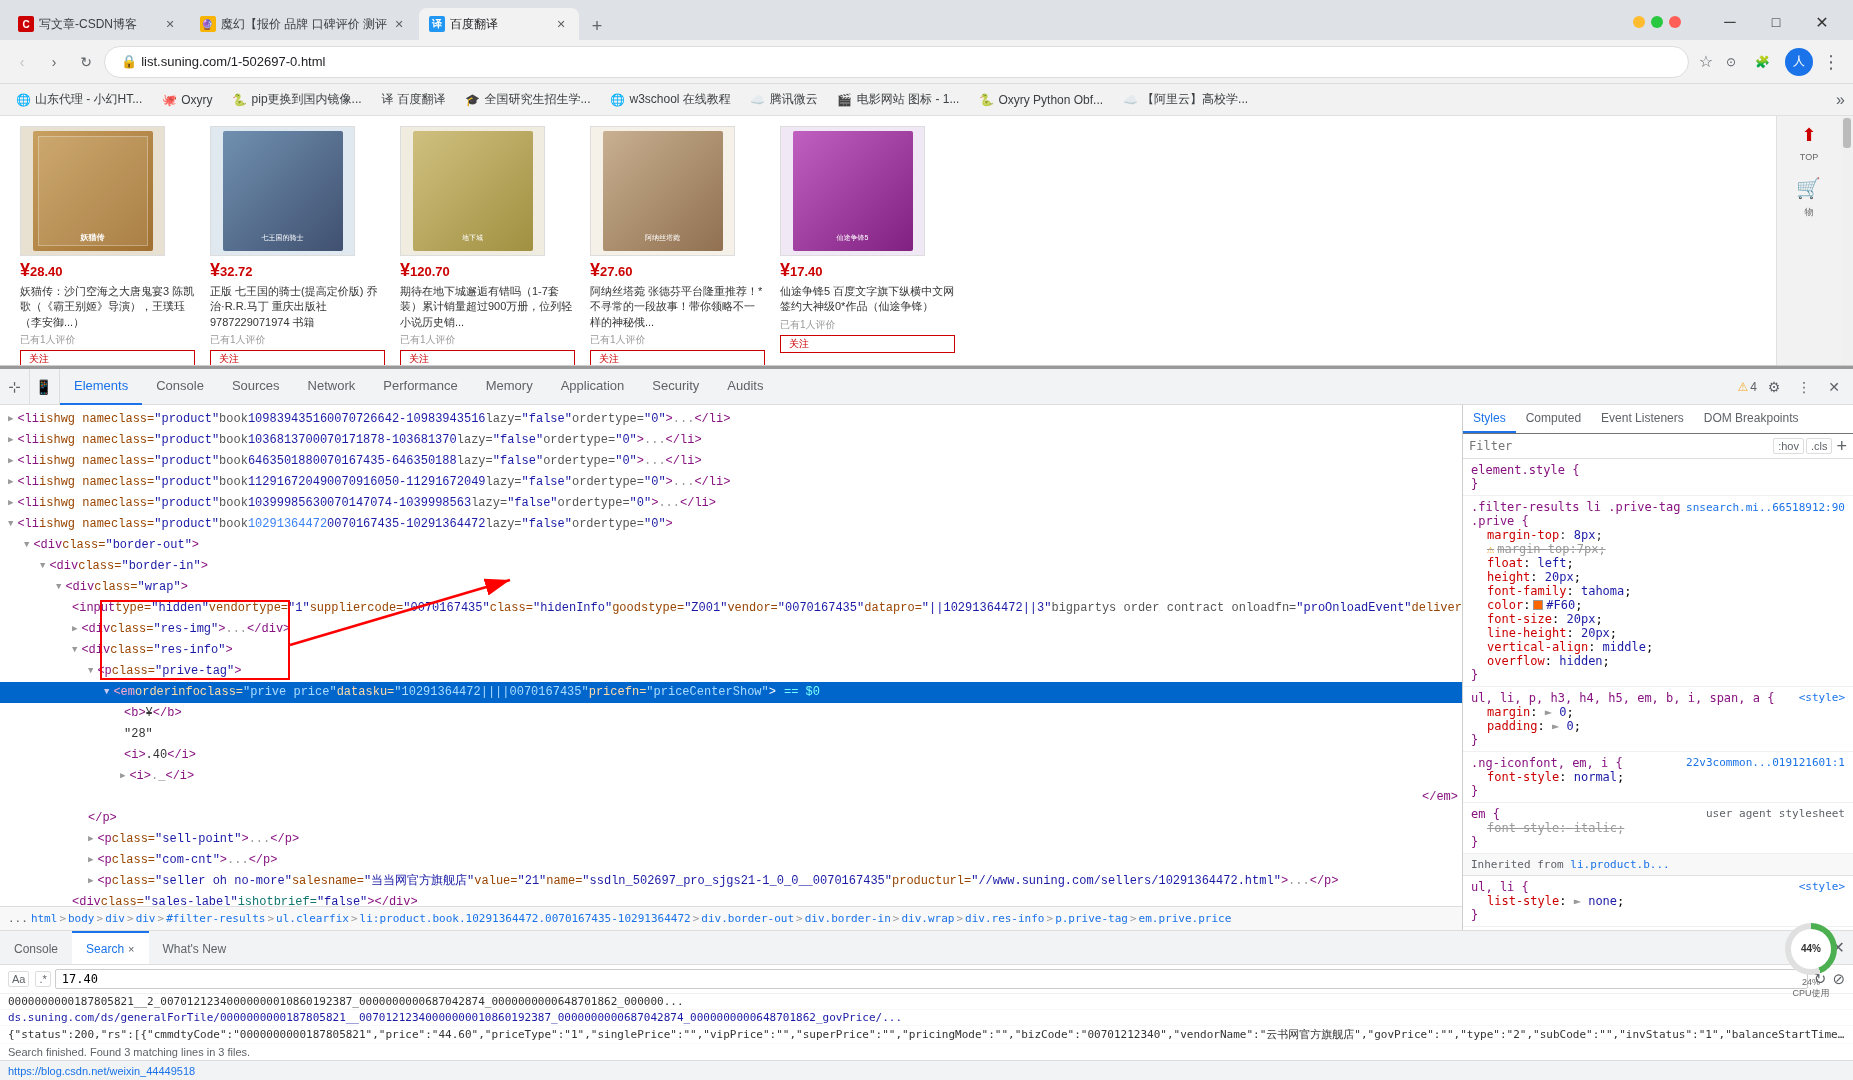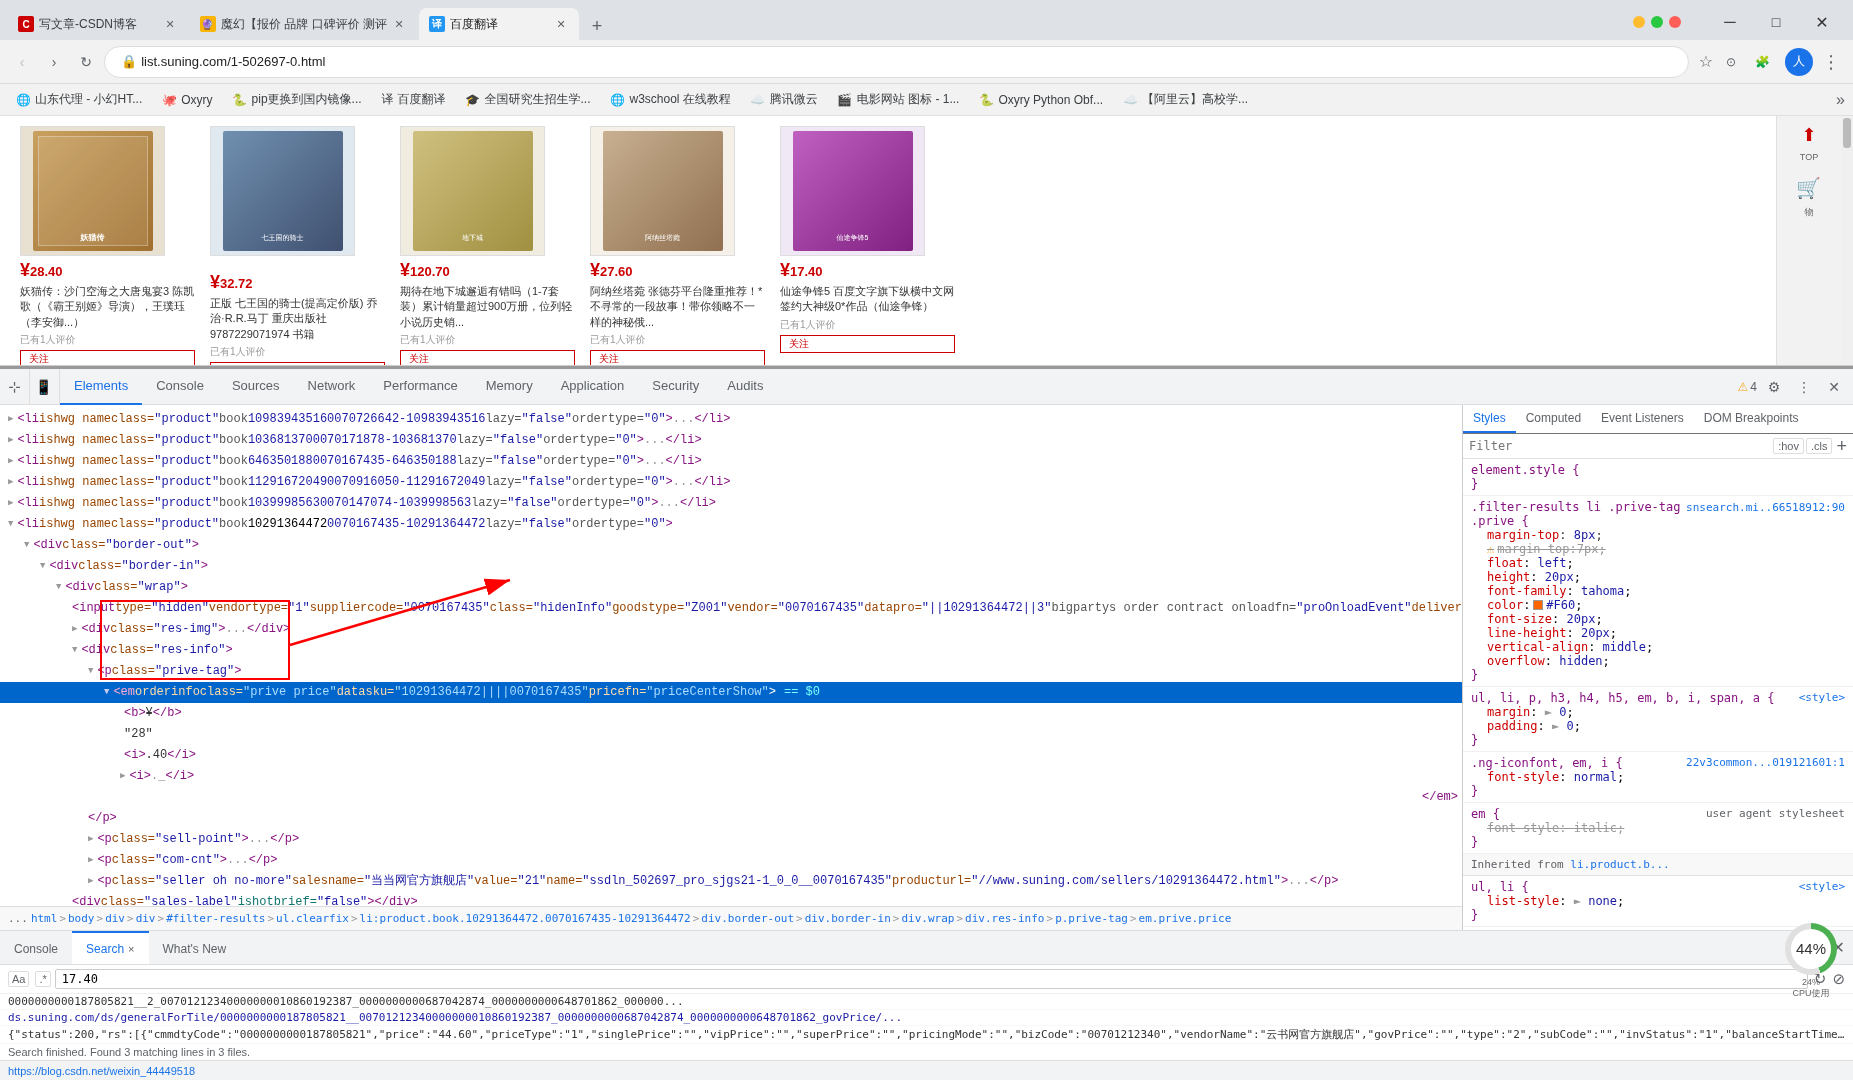--- a/index.html
+++ b/index.html
@@ -150,21 +150,21 @@
         <div style="font-size:10px; color:#999; margin-top:3px;">已有1人评价</div>
         <div style="font-size:10px; color:#cc0000; border:1px solid #cc0000; padding:1px 8px; display:inline-block; margin-top:3px; cursor:pointer;">关注</div>
       </div>
 
       <div style="display:flex; flex-direction:column; width:175px; flex-shrink:0;">
         <div style="width:145px; height:130px; background:#e0e8f0; border:1px solid #ddd; display:flex; align-items:center; justify-content:center; overflow:hidden;">
           <div style="width:120px; height:120px; background:linear-gradient(135deg,#7090b0,#405070); border-radius:2px; position:relative;">
             <div style="position:absolute; bottom:8px; left:5px; right:5px; font-size:7px; color:#fff; text-align:center;">七王国的骑士</div>
           </div>
         </div>
-        <div style="color:#cc0000; font-size:18px; font-weight:bold; margin-top:16px;">¥<span style="font-size:13px;">32</span><span style="font-size:13px;">.72</span></div>
+        <div style="color:#cc0000; font-size:18px; font-weight:bold; margin-top:4px;">¥<span style="font-size:13px;">32</span><span style="font-size:13px;">.72</span></div>
         <div style="font-size:11px; color:#333; line-height:1.4; margin-top:3px;">正版 七王国的骑士(提高定价版) 乔治·R.R.马丁 重庆出版社 9787229071974 书籍</div>
         <div style="font-size:10px; color:#999; margin-top:3px;">已有1人评价</div>
         <div style="font-size:10px; color:#cc0000; border:1px solid #cc0000; padding:1px 8px; display:inline-block; margin-top:3px; cursor:pointer;">关注</div>
       </div>
 
       <div style="display:flex; flex-direction:column; width:175px; flex-shrink:0;">
         <div style="width:145px; height:130px; background:#f0ece0; border:1px solid #ddd; display:flex; align-items:center; justify-content:center; overflow:hidden;">
           <div style="width:120px; height:120px; background:linear-gradient(135deg,#d0c080,#a09040); border-radius:2px; position:relative;">
             <div style="position:absolute; bottom:8px; left:5px; right:5px; font-size:7px; color:#fff; text-align:center;">地下城</div>
           </div>
@@ -341,21 +341,21 @@
               <span style="color:#881280;">&lt;/li&gt;</span>
           </div>
 
           <div style="padding:1px 4px 1px 8px; white-space:nowrap; cursor:pointer; display:flex; align-items:center;">
             <span style="color:#999; font-size:9px; margin-right:4px;">▼</span>
             <span style="color:#881280;">&lt;li</span>
             <span style="color:#994500;"> ishwg name</span>
             <span style="color:#994500;"> class=</span>
               <span style="color:#1a1aa6;">"product"</span>
             <span style="color:#555;"> book </span>
-              <span style="color:#000000;">10291364472</span>
+              <span style="color:#3b82f6;">10291364472</span>
             <span style="color:#555;">  </span>
               <span style="color:#1a1aa6;">0070167435-10291364472</span>
             <span style="color:#555;">  lazy=</span>
               <span style="color:#1a1aa6;">"false"</span>
             <span style="color:#555;"> ordertype=</span>
               <span style="color:#1a1aa6;">"0"</span>
             <span style="color:#881280;">&gt;</span>
           </div>
 
           <div style="padding:1px 4px 1px 24px; white-space:nowrap; cursor:pointer; display:flex; align-items:center;">
@@ -698,21 +698,21 @@
 
     <div style="height:20px; background:#f1f3f4; border-top:1px solid #ddd; font-size:11px; color:#1a73e8; display:flex; align-items:center; padding:0 8px; flex-shrink:0;">
       <span style="cursor:pointer; color:#1a73e8;">https://blog.csdn.net/weixin_44449518</span>
     </div>
 
   </div>
 
   <div style="position:fixed; bottom:80px; right:14px; display:flex; flex-direction:column; align-items:center; width:56px; z-index:200;">
     <div style="width:52px; height:52px; border-radius:50%; background:conic-gradient(#4caf50 0% 44%, #e0e0e0 44% 100%); display:flex; align-items:center; justify-content:center;">
       <div style="width:40px; height:40px; border-radius:50%; background:white; display:flex; align-items:center; justify-content:center;">
-        <span style="font-size:15px; font-weight:normal; color:#333;">44%</span>
+        <span style="font-size:10px; font-weight:bold; color:#333;">44%</span>
       </div>
     </div>
     <div style="font-size:9px; color:#666; text-align:center; margin-top:2px; line-height:1.3;">24%<br>CPU使用</div>
   </div>
 
   <div style="position:fixed; top:600px; left:100px; width:190px; height:80px; border:2px solid red; pointer-events:none; z-index:300;"></div>
 
   <svg style="position:fixed; top:0; left:0; width:1853px; height:1080px; pointer-events:none; z-index:299;" xmlns="http://www.w3.org/2000/svg">
     <defs>
       <marker id="arrowhead" markerWidth="10" markerHeight="7" refX="10" refY="3.5" orient="auto">

